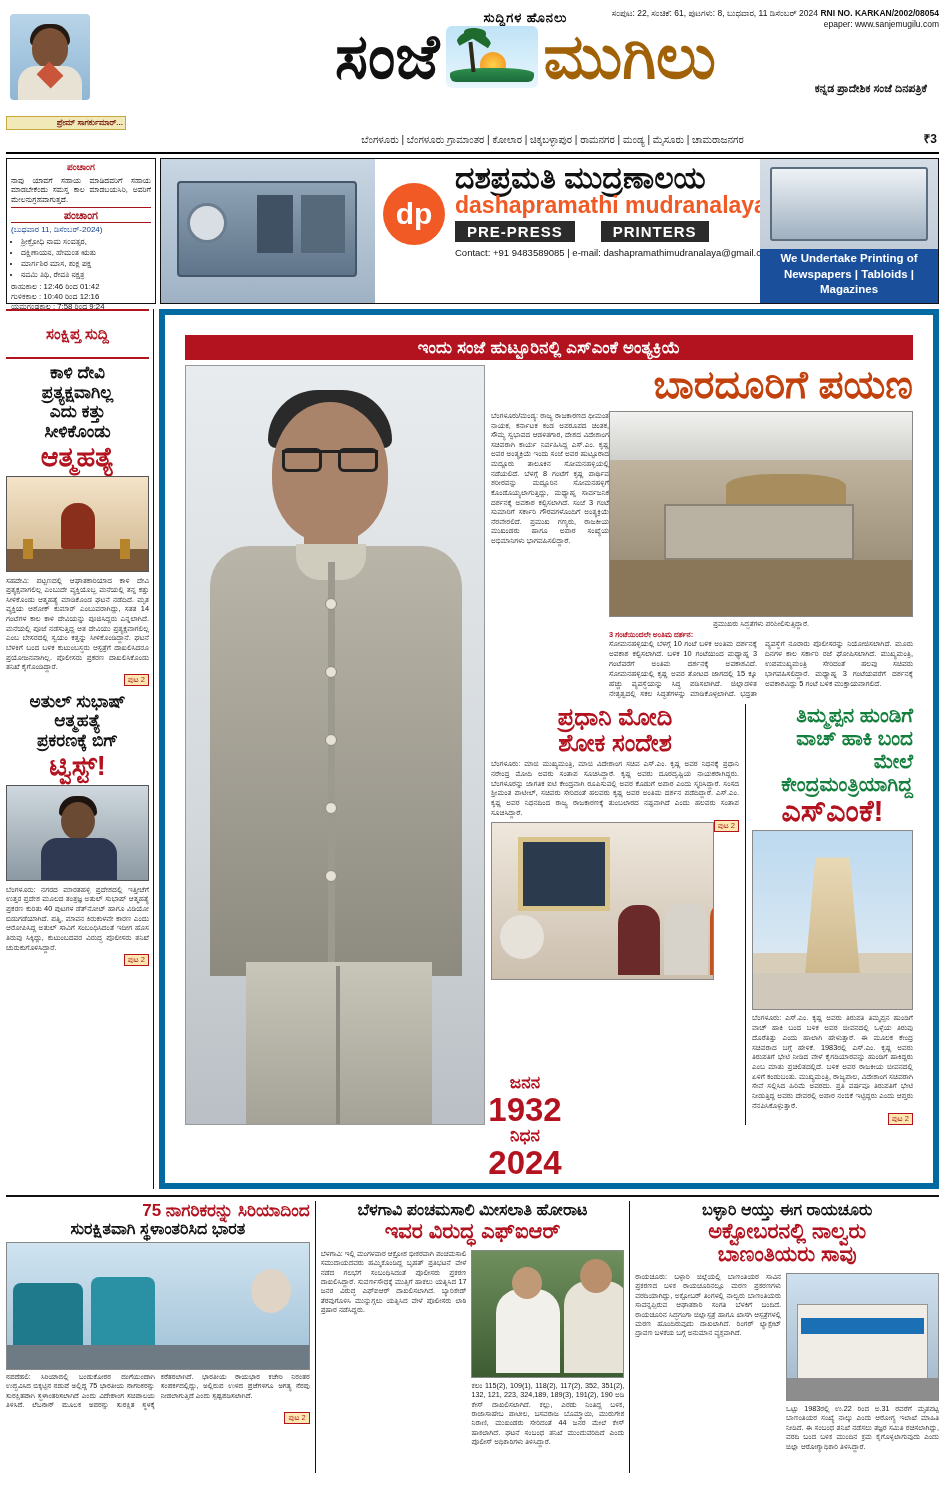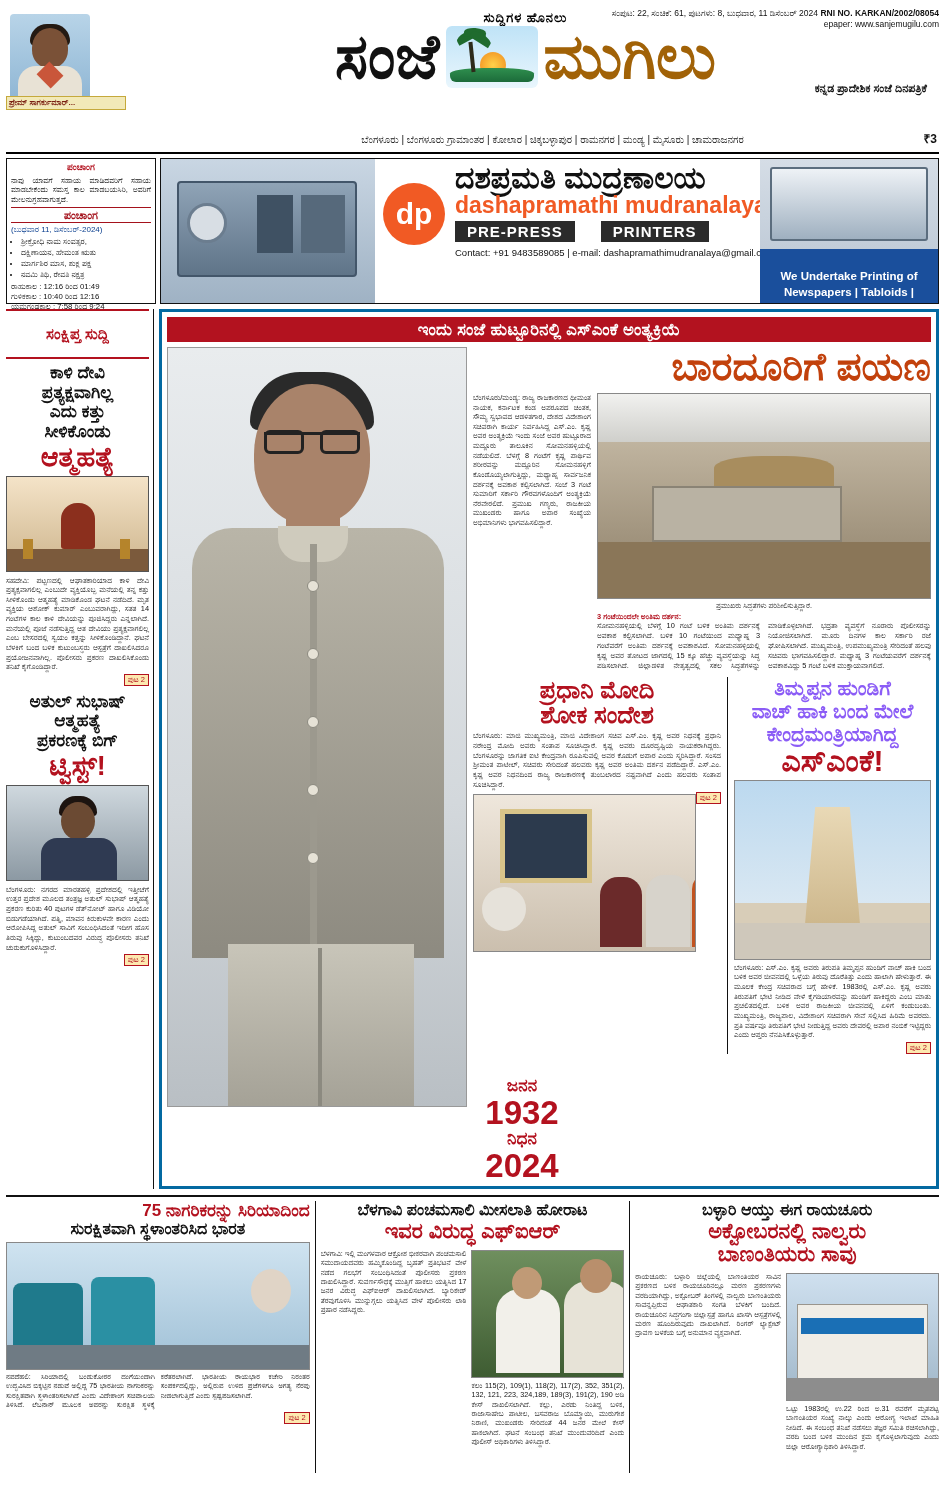--- a/index.html
+++ b/index.html
@@ -25,21 +25,21 @@
     background:
       radial-gradient(circle at 50% 34%, #6b4a34 0 16px, transparent 17px),
       linear-gradient(#b8d4e8, #8fb6d4);
     overflow:hidden;
   }
   .mast-photo .head { position:absolute; left:22px; top:14px; width:36px; height:40px; background:#7a5137; border-radius:50% 50% 45% 45%; }
   .mast-photo .hair { position:absolute; left:20px; top:10px; width:40px; height:22px; background:#241a13; border-radius:20px 20px 6px 6px; }
   .mast-photo .body { position:absolute; left:8px; top:52px; width:64px; height:40px; background:#e8e2d5; border-radius:18px 18px 0 0; }
   .mast-photo .collar { position:absolute; left:30px; top:52px; width:20px; height:18px; background:#c9563a; transform: rotate(45deg); }
   .mast-name-strip {
-    position:absolute; left:0; top:92px; width:120px; text-align:left;
+    position:absolute; left:0; top:112px; width:120px; text-align:right;
     font-size:9px; color:#0b6b2e; font-weight:bold;
   }
   .mast-name-strip .ribbon {
     background:#f2e9b8; border:1px solid #c5a93c; padding:1px 2px; font-size:8px; color:#7a1f12;
   }
   .mast-title-wrap { position:absolute; left:110px; top:6px; right:4px; text-align:center; }
   .mast-kannada-small { font-size:13px; color:#000000; font-weight:bold; letter-spacing:1px; }
   .mast-title {
     font-size:62px; font-weight:bold; line-height:0.95; color:#111;
     display:flex; align-items:center; justify-content:center; gap:6px;
@@ -95,21 +95,21 @@
   .ad-text { margin-left:72px; }
   .ad-title-kn { font-size:30px; font-weight:bold; color:#111; line-height:1; }
   .ad-title-en { font-size:23px; color:#f15a24; font-weight:bold; line-height:1.05; }
   .ad-tags { display:flex; gap:26px; margin-top:4px; }
   .ad-tag { background:#2b2b2b; color:#fff; font-size:15px; font-weight:bold; padding:2px 12px; letter-spacing:1px; }
   .ad-contact { font-size:9.5px; margin-top:5px; color:#111; }
   .ad-right {
     position:absolute; right:0; top:0; width:178px; height:100%;
     background:linear-gradient(#d5dde6,#b6c3d1);
   }
-  .ad-right .band { position:absolute; left:0; right:0; bottom:0; height:54px; background:#1a4f9c; color:#fff; font-size:11.5px; font-weight:bold; text-align:center; padding-top:20px; line-height:1.35; }
+  .ad-right .band { position:absolute; left:0; right:0; bottom:0; height:54px; background:#1a4f9c; color:#fff; font-size:11.5px; font-weight:bold; text-align:center; padding-top:2px; line-height:1.35; }
   .ad-right .prn { position:absolute; left:10px; top:8px; width:158px; height:74px; background:linear-gradient(#eef2f6,#9fb0c0); border:2px solid #5b6d7e; border-radius:3px; }
 
   
   .main { display:flex; gap:5px; margin-top:5px; height:880px; }
 
   .colL { width:148px; border-right:1px solid #111; padding-right:4px; }
   .colC { flex:1; }
 
   .sec-title {
     text-align:center; font-size:15px; font-weight:bold; color:#b3121f;
@@ -124,21 +124,21 @@
   .temple-photo .lamp2 { position:absolute; right:18px; bottom:12px; width:10px; height:20px; background:#b5842b; }
   .temple-photo .floor { position:absolute; left:0; right:0; bottom:0; height:22px; background:#7b5a3c; }
   .cap { font-size:7.4px; text-align:justify; line-height:1.3; color:#111; }
   .cont-badge { display:inline-block; background:#fde9b0; border:1px solid #b3121f; color:#b3121f; font-size:7.5px; padding:0 3px; float:right; margin-top:2px; }
   .man-photo { background:linear-gradient(#cfd8de,#8c99a3); }
   .man-photo .mhead { position:absolute; left:54px; top:16px; width:34px; height:38px; background:#6b4a33; border-radius:50%; }
   .man-photo .mhair { position:absolute; left:52px; top:10px; width:38px; height:20px; background:#1d1410; border-radius:18px 18px 4px 4px; }
   .man-photo .mbody { position:absolute; left:34px; top:52px; width:76px; height:44px; background:#2f3a52; border-radius:16px 16px 0 0; }
 
   
-  .lead-wrap { border:3px solid #0369a1; padding:5px; height:100%; position:relative; }
+  .lead-wrap { border:6px solid #0369a1; padding:20px; height:100%; position:relative; }
   .kicker {
     background:#b3121f; color:#fff; text-align:center; font-size:16.5px; font-weight:bold;
     padding:3px 0; letter-spacing:0.3px;
   }
   .lead-top { display:flex; gap:6px; margin-top:5px; }
   .lead-photo {
     width:300px; height:760px; position:relative; overflow:hidden;
     background:linear-gradient(#dfe4e7,#c2c8cc);
     border:1px solid #999;
   }
@@ -156,38 +156,38 @@
   .lead-photo .trouser { position:absolute; left:60px; top:596px; width:186px; height:170px; background:linear-gradient(#c8c5b9,#a3a095); }
   .lead-photo .split { position:absolute; left:150px; top:600px; width:4px; height:164px; background:#8c8a80; }
   .lead-dates {
     position:absolute; left:300px; bottom:4px; text-align:center; color:#b3121f; font-weight:bold;
     width:120px;
   }
   .lead-headline {
     font-size:39px; font-weight:bold; color:#c2410c; text-align:right; line-height:1.05;
   }
   .lead-col { flex:1; }
-  .lead-text-row { display:flex; gap:6px; margin-top:5px; }
+  .lead-text-row { display:flex; margin-top:5px; }
   .lead-body { width:118px; font-size:7.3px; line-height:1.32; text-align:justify; }
   .lead-photo2 {
     flex:1; height:206px; border:1px solid #888; position:relative; overflow:hidden;
     background:linear-gradient(#cfc4b0,#8d7f68);
   }
   .lead-photo2 .tent { position:absolute; left:0; right:0; top:0; height:48px; background:linear-gradient(#f1f1ef,#cfcfcb); }
   .lead-photo2 .slab { position:absolute; left:54px; top:92px; width:190px; height:56px; background:#b9b2a3; border:2px solid #8a8375; }
   .lead-photo2 .mound { position:absolute; left:116px; top:62px; width:120px; height:30px; background:#a88d5e; border-radius:40% 40% 0 0; }
   .lead-photo2 .ground { position:absolute; left:0; right:0; bottom:0; height:56px; background:#8a7658; }
   .sub-caption { font-size:7.2px; text-align:center; margin-top:2px; }
   .twocol { column-count:2; column-gap:8px; font-size:7.4px; line-height:1.34; text-align:justify; }
 
   .mid-row { display:flex; gap:6px; margin-top:6px; }
   .mid-left { width:248px; }
   .mid-right { flex:1; border-left:1px solid #111; padding-left:6px; }
   .mid-head { font-size:24px; font-weight:bold; color:#b3121f; text-align:center; line-height:1.08; }
-  .mid-head2 { font-size:20px; font-weight:bold; color:#8b5cf6; text-align:center; line-height:1.15; }
+  .mid-head2 { font-size:20px; font-weight:bold; color:#15803d; text-align:right; line-height:1.15; }
   .mid-head3 { font-size:30px; font-weight:bold; color:#b3121f; text-align:center; line-height:1; }
   .body-s { font-size:7.3px; line-height:1.33; text-align:justify; margin-top:3px; }
   .photo-group {
     height:158px; border:1px solid #888; position:relative; overflow:hidden; margin-top:4px;
     background:linear-gradient(#efe7dc,#cbbfae);
   }
   .photo-group .frame { position:absolute; left:26px; top:14px; width:92px; height:74px; background:#2c3a4d; border:5px solid #d8c48a; }
   .photo-group .fl1 { position:absolute; left:8px; top:92px; width:44px; height:44px; background:#e6e2da; border-radius:50%; }
   .photo-group .p1 { position:absolute; left:126px; top:82px; width:42px; height:70px; background:#6b2a2a; border-radius:18px 18px 0 0; }
   .photo-group .p2 { position:absolute; left:172px; top:80px; width:44px; height:72px; background:#d7d3cb; border-radius:18px 18px 0 0; }
@@ -280,21 +280,21 @@
       <div class="p-note">ನಾವು ಯಾವಗೆ ಸಹಾಯ ಮಾಡಿದವರಿಗೆ ಸಹಾಯ ಮಾಡಬೇಕೆಂದು ಸಮಸ್ತ ಕಾಲ ಮಾಡಬಯಸಿರಿ, ಅವರಿಗೆ ಮೇಲನುಗ್ರಹವಾಗುತ್ತದೆ.</div>
       <div class="p-title">ಪಂಚಾಂಗ</div>
       <div class="p-date">(ಬುಧವಾರ 11, ಡಿಸೆಂಬರ್-2024)</div>
       <ul>
         <li>ಶ್ರೀಕ್ರೋಧಿ ನಾಮ ಸಂವತ್ಸರ,</li>
         <li>ದಕ್ಷಿಣಾಯನ, ಹೇಮಂತ ಋತು</li>
         <li>ಮಾರ್ಗಶಿರ ಮಾಸ, ಶುಕ್ಲ ಪಕ್ಷ</li>
         <li>ನವಮಿ ತಿಥಿ, ರೇವತಿ ನಕ್ಷತ್ರ</li>
       </ul>
       <div class="p-times">
-        <div>ರಾಹುಕಾಲ : 12:16 ರಿಂದ 01:49</div>
+        <div>ರಾಹುಕಾಲ : 12:46 ರಿಂದ 01:42</div>
         <div>ಗುಳಿಕಕಾಲ : 10:40 ರಿಂದ 12:16</div>
         <div>ಯಮಗಂಡಕಾಲ : 7:58 ರಿಂದ 9:24</div>
       </div>
     </div>
 
     <div class="ad-main">
       <div class="ad-img">
         <div class="machine"></div>
           <div class="roll"></div>
           <div class="panelA"></div>

